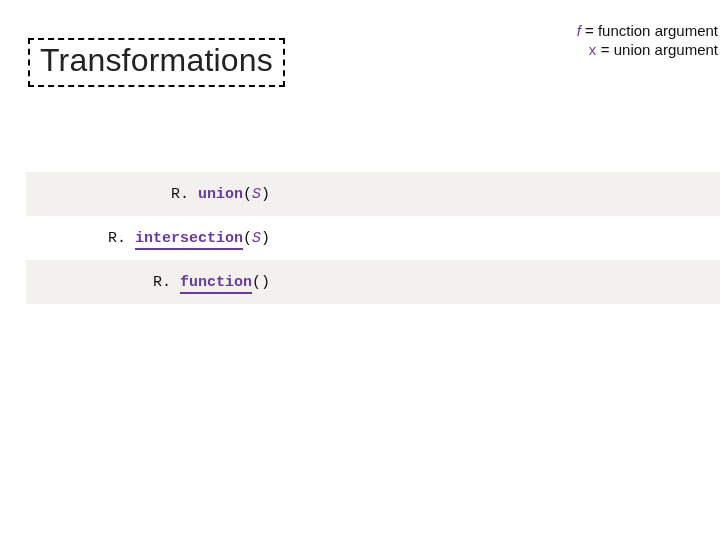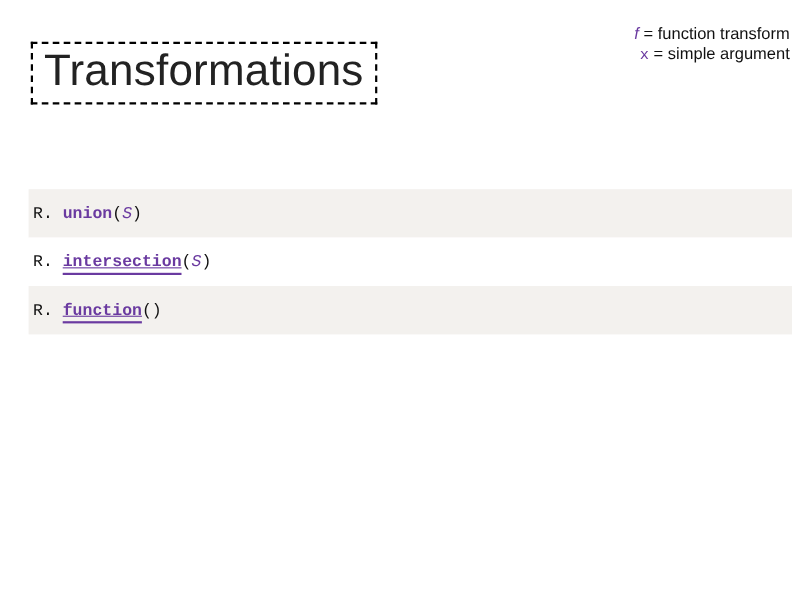--- a/index.html
+++ b/index.html
@@ -5,21 +5,21 @@
   * { margin: 0; padding: 0; box-sizing: border-box; }
   html, body { width: 720px; height: 540px; background: #fff; font-family: "Segoe UI", "Helvetica Neue", Arial, sans-serif; overflow: hidden; }
   .slide { position: relative; width: 720px; height: 540px; }
 
   .title-box {
     position: absolute;
     top: 38px;
     left: 28px;
     padding: 2px 10px 6px 10px;
     border: 2px dashed #000;
-    font-size: 40px;
+    font-size: 32px;
     font-weight: 300;
     color: #222;
     letter-spacing: 0.2px;
   }
 
   .legend {
     position: absolute;
     top: 22px;
     right: 2px;
     text-align: right;
@@ -30,43 +30,43 @@
   .legend .row { font-size: 15px; color: #111; }
   .legend .row .sym { font-style: italic; color: #6a3aa0; }
   .legend .row .code { font-family: Consolas, "Courier New", monospace; color: #6a3aa0; font-size: 14px; }
 
   .table {
     position: absolute;
     top: 172px;
     left: 26px;
     right: 0;
   }
-  .trow { display: flex; align-items: center; height: 44px; }
+  .trow { display: flex; align-items: center; height: 44px; text-align: right; }
   .trow:nth-child(odd) { background: #f3f1ee; }
   .trow:nth-child(even) { background: #fff; }
   .cell-left { width: 244px; padding-left: 4px; font-family: Consolas, "Courier New", monospace; font-size: 15px; color: #111; }
   .cell-left .method { color: #6a3aa0; font-weight: 700; }
-  .cell-left .method.ul { border-bottom: 2px solid #6a3aa0; padding-bottom: 1px; text-decoration: underline; }
+  .cell-left .method.ul { border-bottom: 2px solid #6a3aa0; padding-bottom: 1px; }
   .cell-left .arg { color: #6a3aa0; font-style: italic; }
   .cell-right { flex: 1; font-size: 15px; color: #111; padding-left: 2px; }
   .cell-right .code { font-family: Consolas, "Courier New", monospace; font-size: 14px; color: #111; }
   .cell-right .space { display: inline-block; width: 10px; }
 </style>
 </head>
 <body>
 <div class="slide">
 
 <div class="title-box">Transformations</div>
 
 <div class="legend">
   <div class="row">
-    <span class="sym">f</span><span> = function transform</span>
+    <span class="sym">f</span><span> = function argument</span>
   </div>
   <div class="row">
-    <span class="code">x</span><span> = simple argument</span>
+    <span class="code">x</span><span> = union argument</span>
   </div>
 </div>
 
 <div class="table">
 
   <div class="trow">
     <div class="cell-left">
       <span>R. </span><span class="method">union</span><span>(</span><span class="arg">S</span><span>)</span>
     </div>
   </div>

